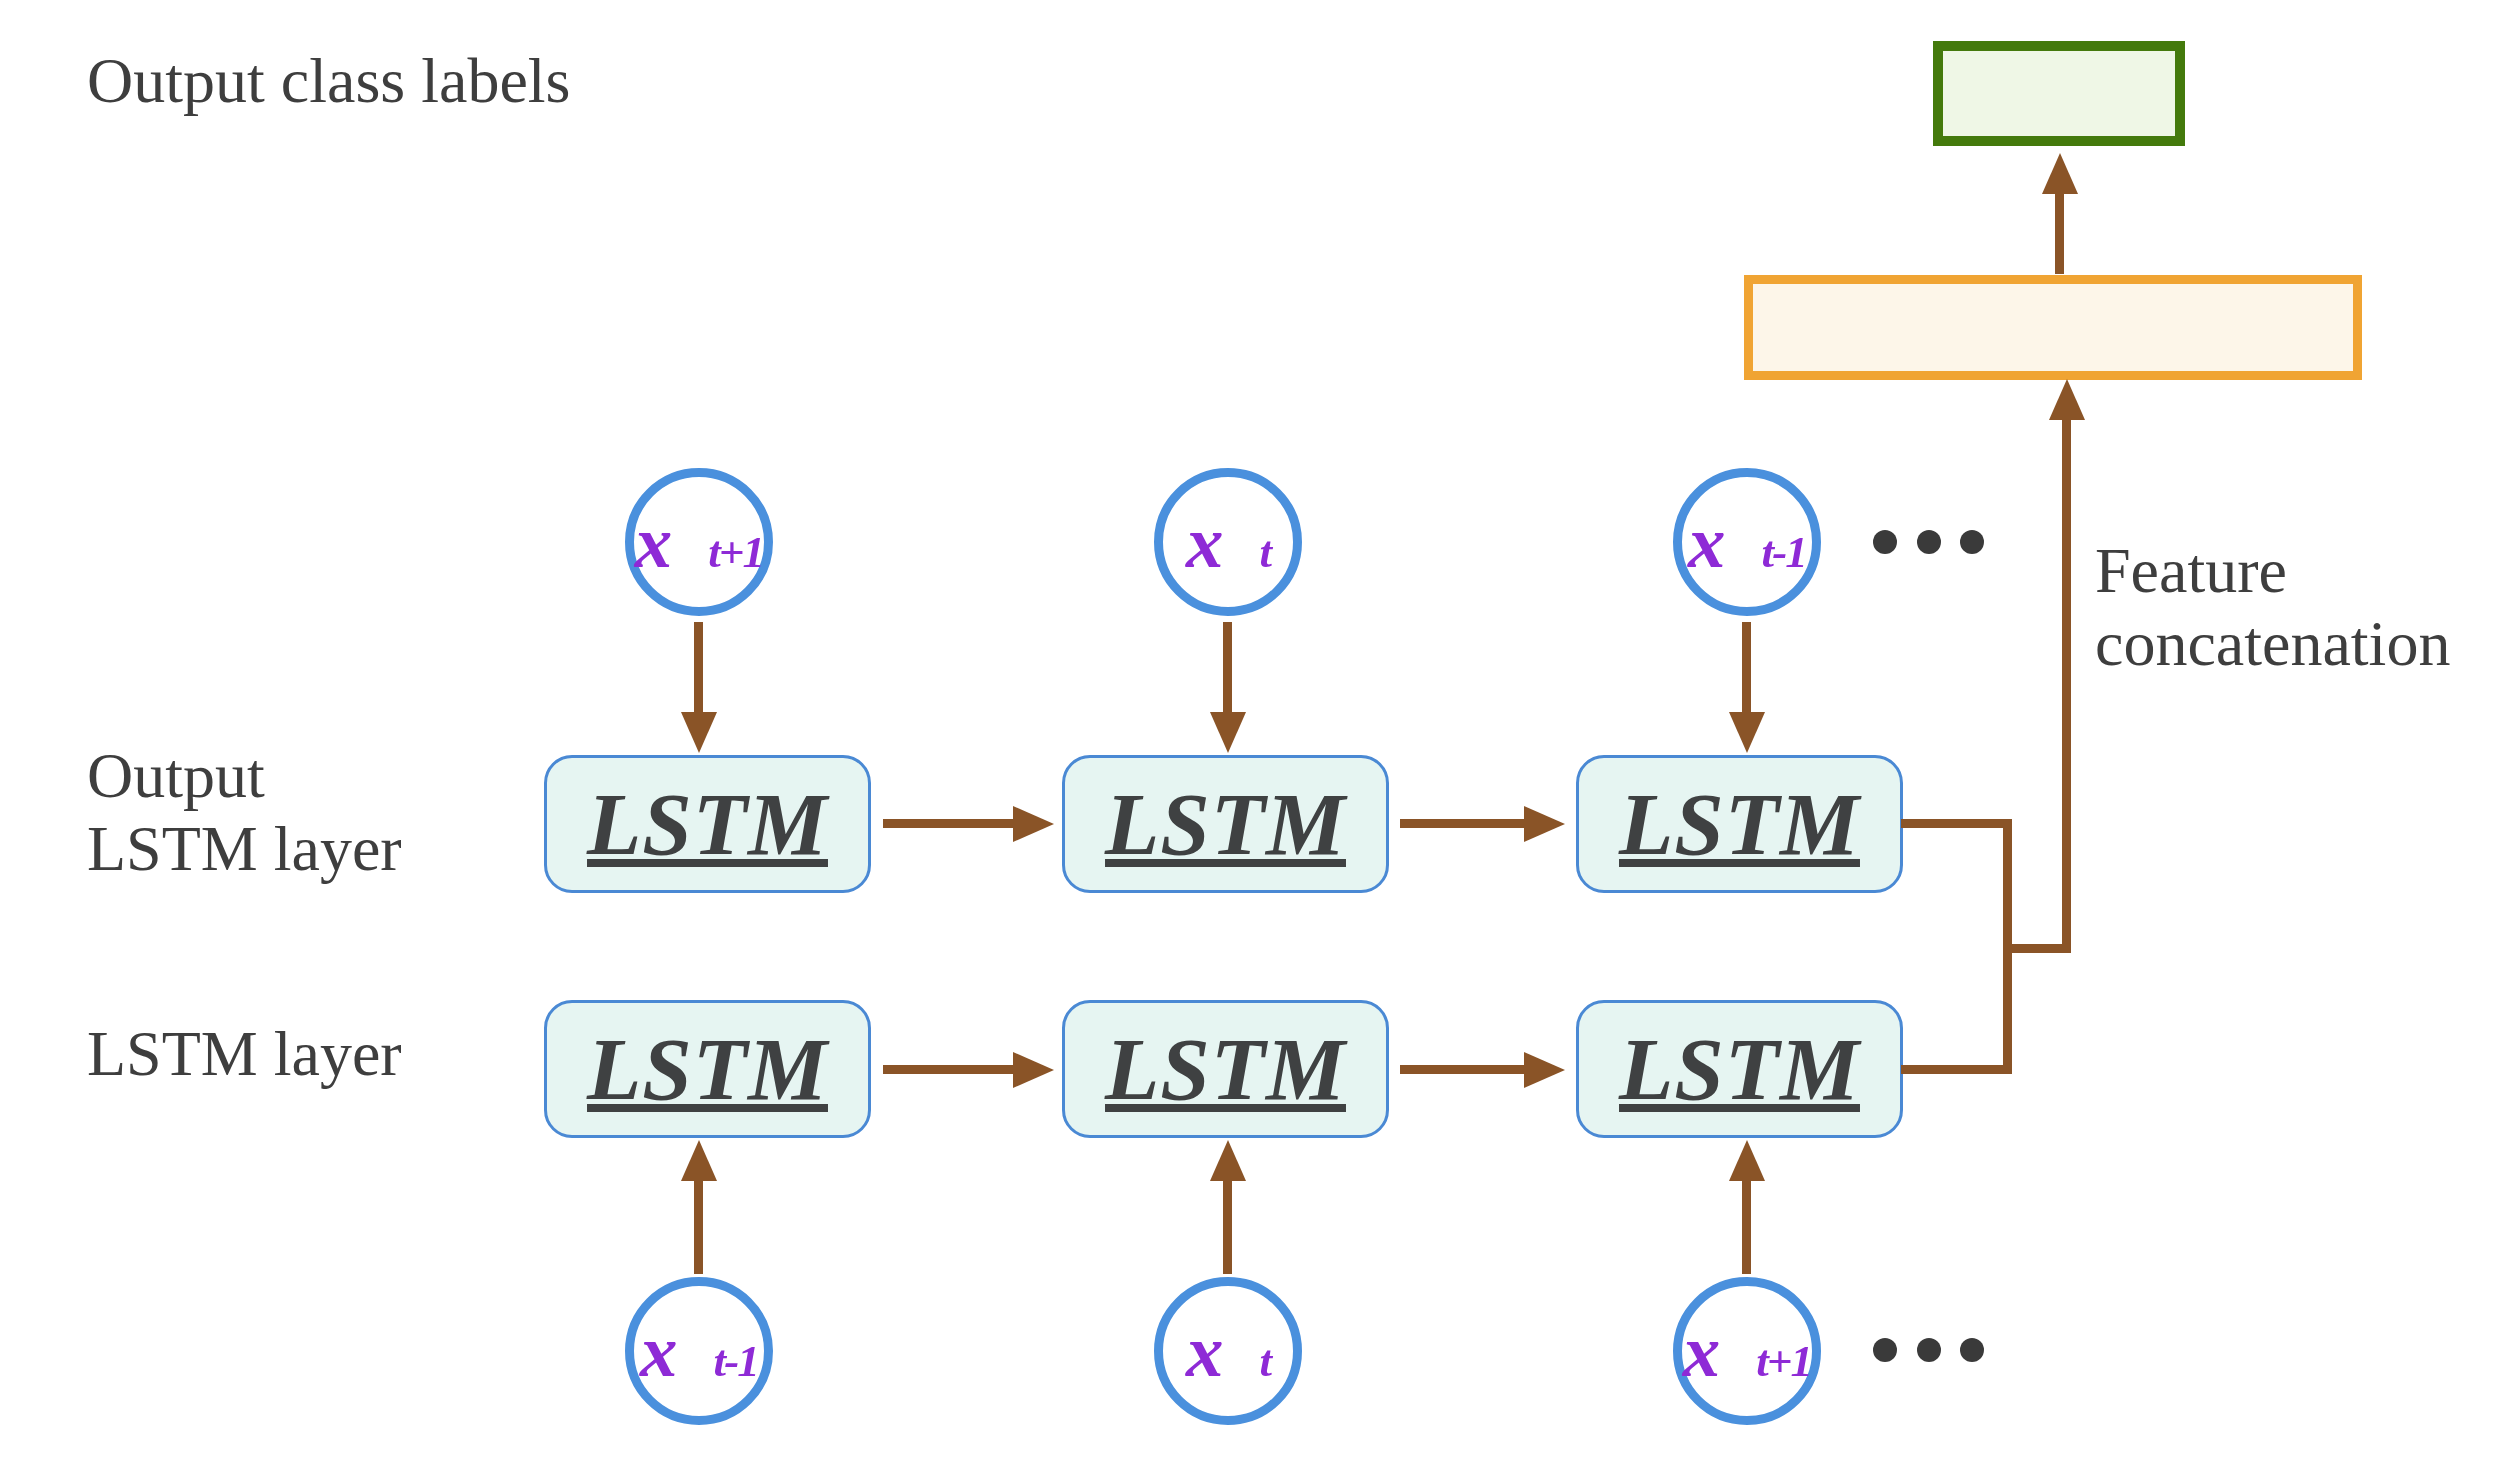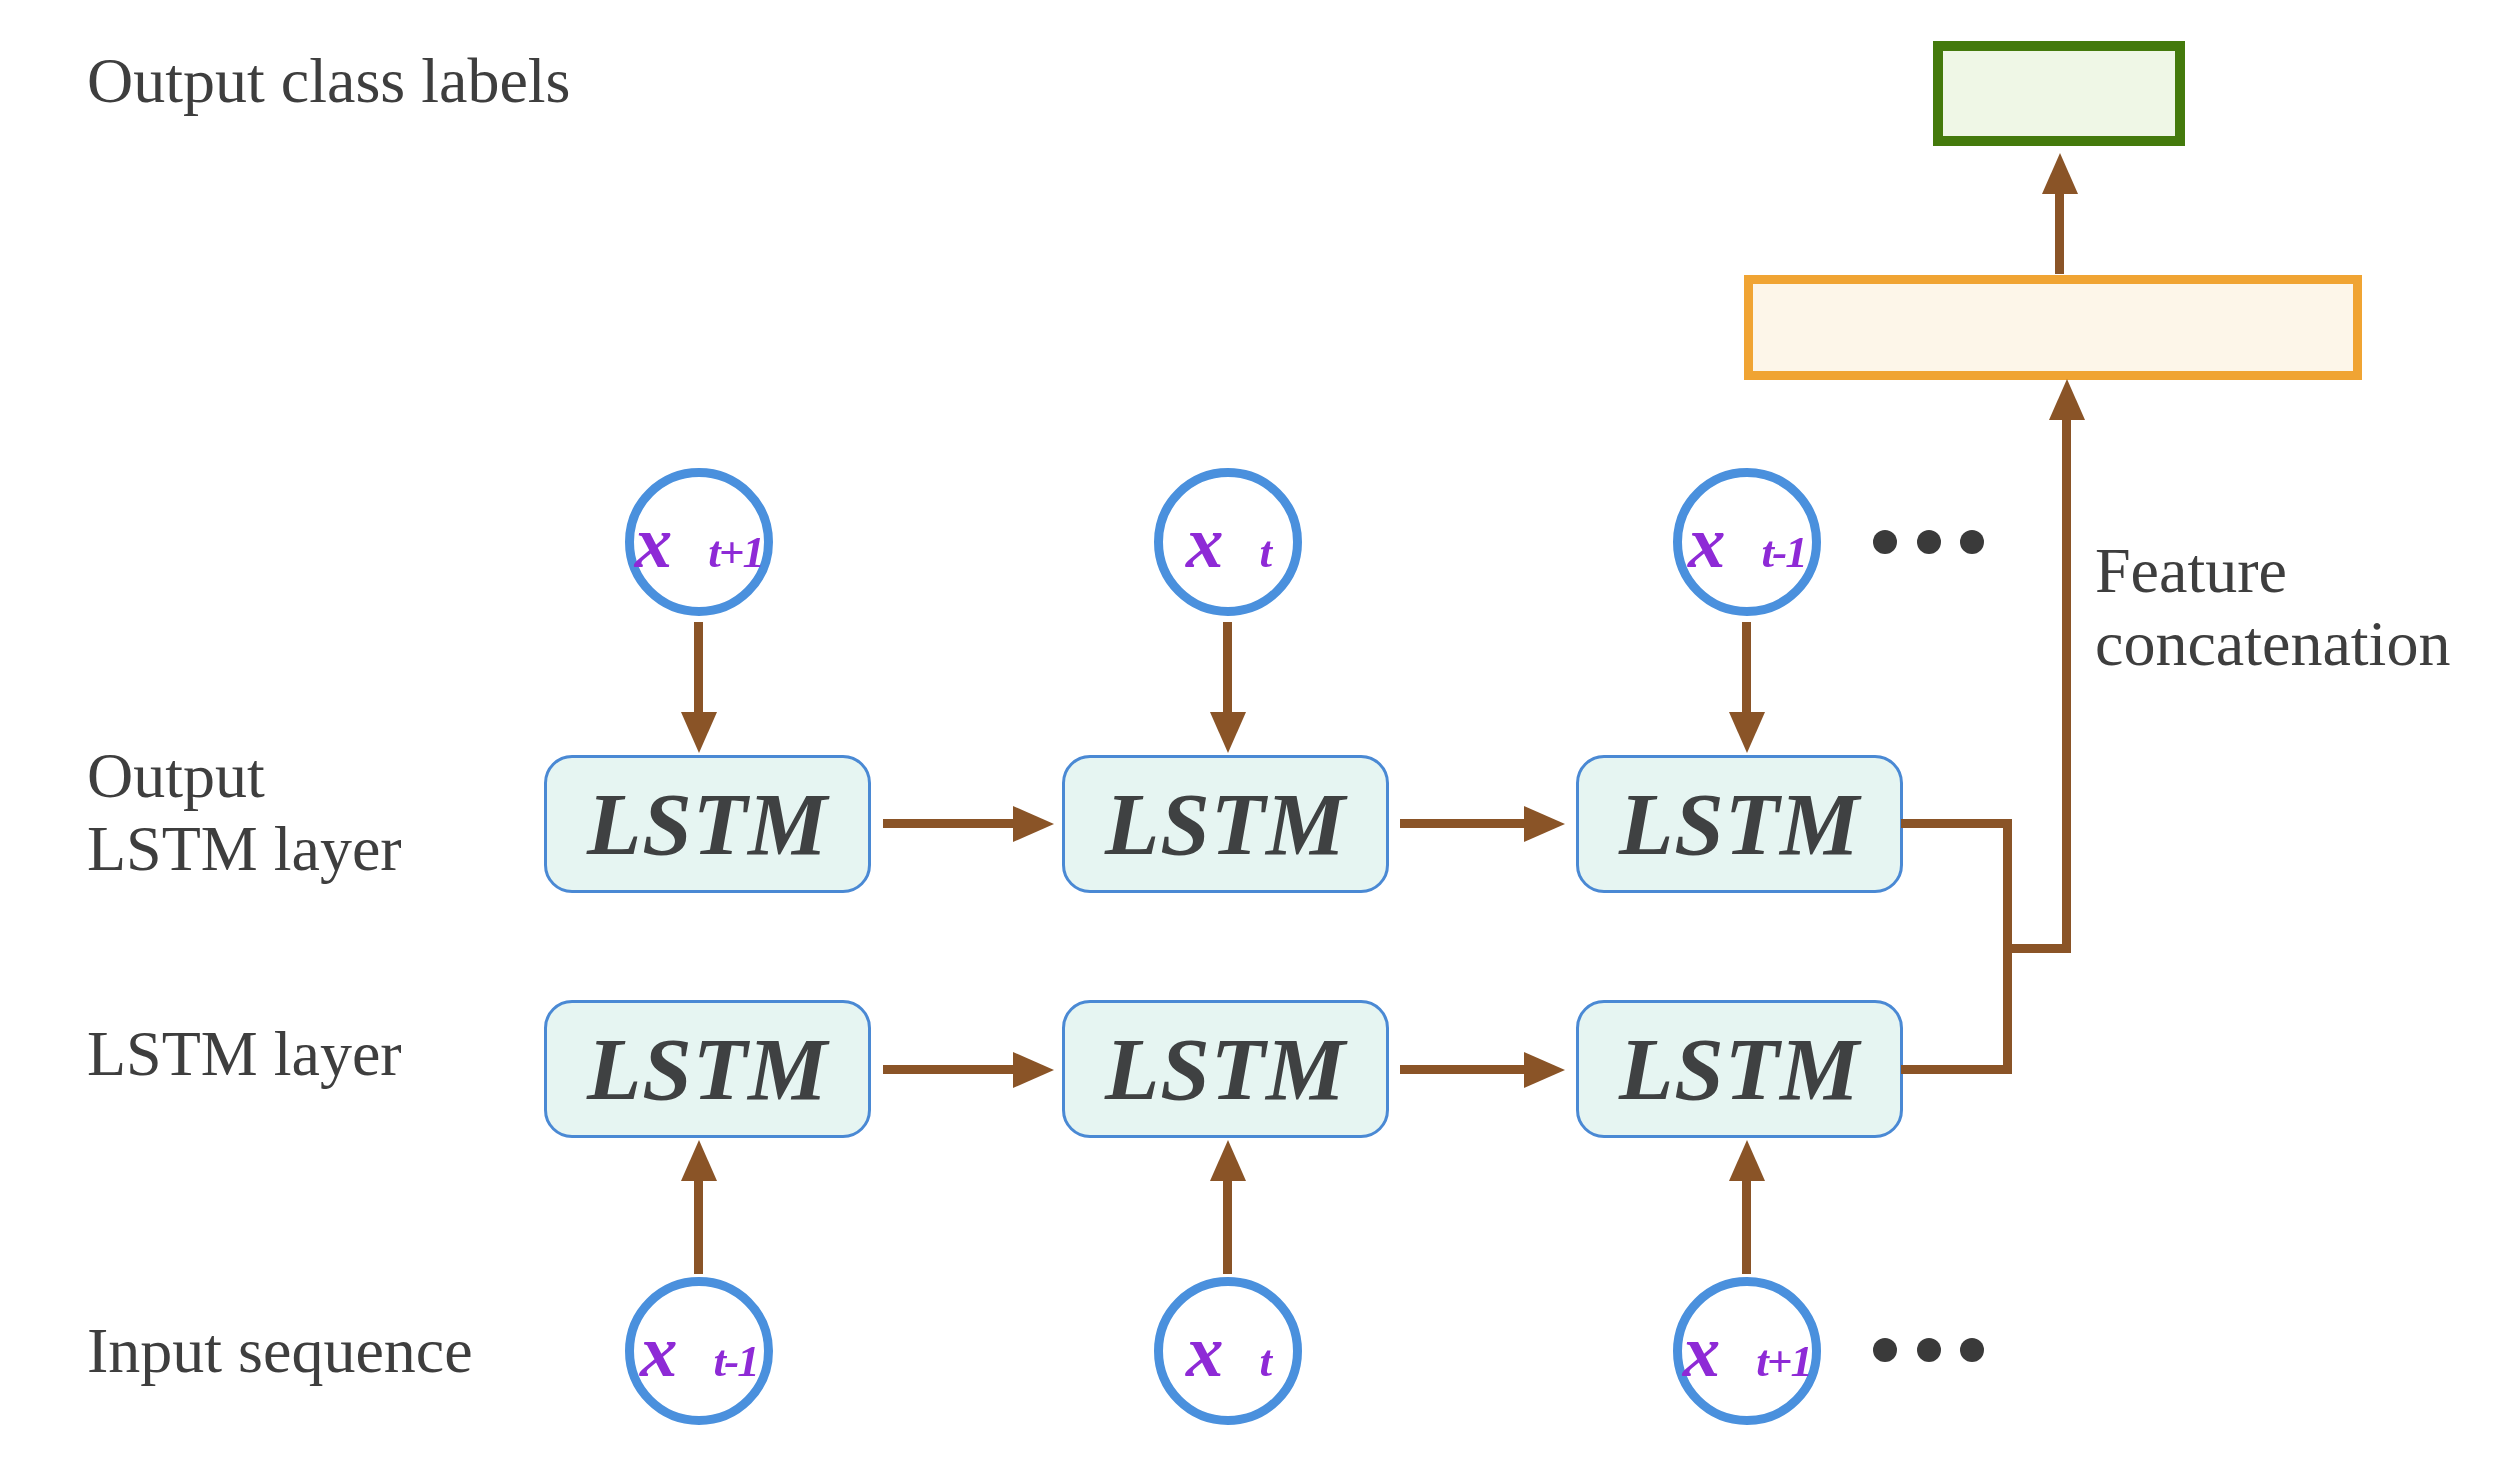--- a/index.html
+++ b/index.html
@@ -27,21 +27,21 @@
 
   
   .out-box{position:absolute;left:1933px;top:41px;width:252px;height:105px;
     box-sizing:border-box;border:10.3px solid var(--output-border);background:var(--output-fill);}
   .fc-box{position:absolute;left:1744px;top:275px;width:618px;height:105px;
     box-sizing:border-box;border:9.3px solid var(--fc-border);background:var(--fc-fill);}
 
   .lstm{position:absolute;width:327px;height:138px;box-sizing:border-box;
     border:3.7px solid var(--lstm-border);background:var(--lstm-fill);border-radius:28px;
     display:flex;align-items:center;justify-content:center;}
-  .lstm span{font-size:89px;font-weight:bold;font-style:italic;color:var(--lstm-text);letter-spacing:0.9px;}
+  .lstm span{font-size:89px;font-weight:bold;font-style:italic;color:var(--lstm-text);letter-spacing:0.9px;text-decoration:underline;}
 
   
   .xcirc{position:absolute;width:148px;height:148px;box-sizing:border-box;
     border:9.3px solid var(--circle-border);background:var(--circle-fill);border-radius:50%;
     display:flex;align-items:center;justify-content:center;}
   .xcirc .xbase{font-size:75px;font-weight:bold;font-style:italic;color:var(--input-text);}
   .xcirc .xsub{font-size:45px;font-weight:bold;font-style:italic;color:var(--input-text);
     position:relative;top:0.22em;letter-spacing:-1.9px;margin-left:36px;}
 
   
@@ -70,21 +70,20 @@
 <body>
 
 <div class="canvas">
 
   <div class="side-label" style="left:59px;top:43px;">Output class labels</div>
   <div class="side-label multi" style="left:59px;top:739px;">
     <div>Output</div>
     <div>LSTM layer</div>
   </div>
   <div class="side-label" style="left:59px;top:1016px;">LSTM layer</div>
-  <div class="side-label" style="left:59px;top:1313px;">Input sequence</div>
 
   <div class="out-box"></div>
 
   <div class="fc-box"></div>
 
   <div class="varrow up" style="left:2042px;top:153px;height:121px;"></div>
 
   <div class="varrow up" style="left:2049px;top:379px;height:574px;"></div>
 
   <div class="fc-label">

